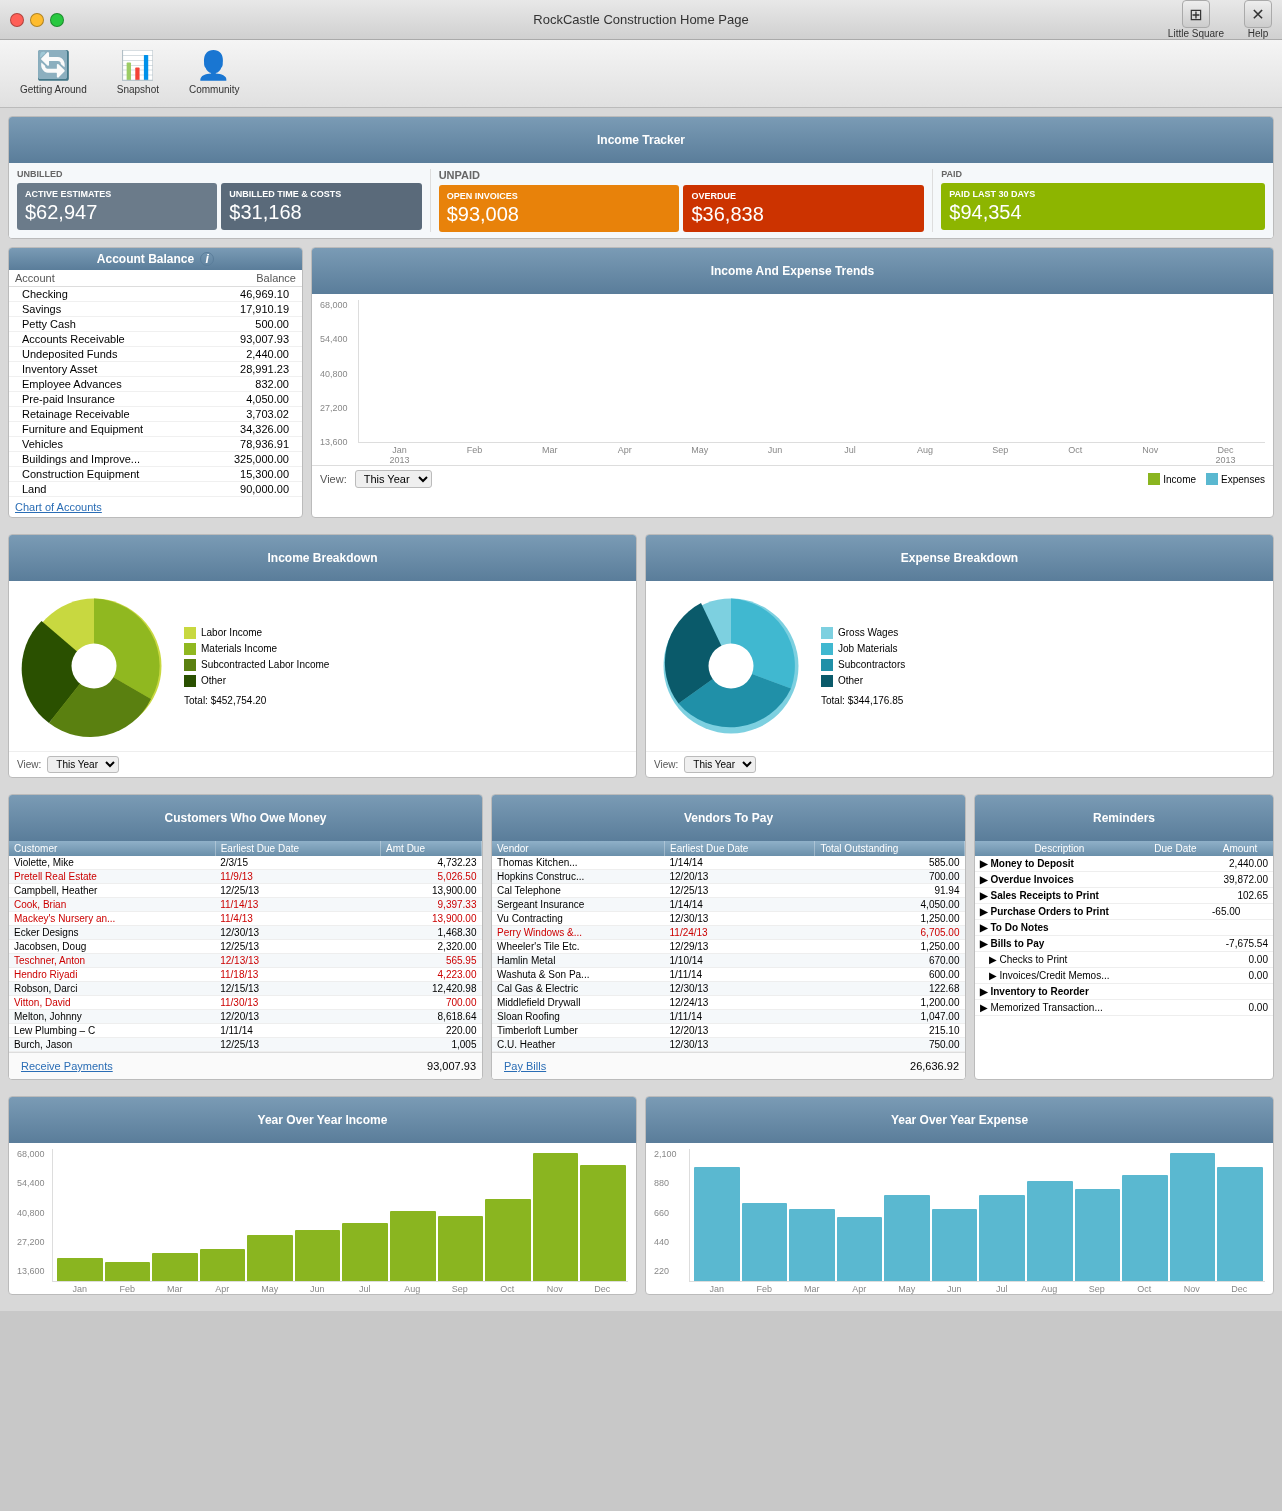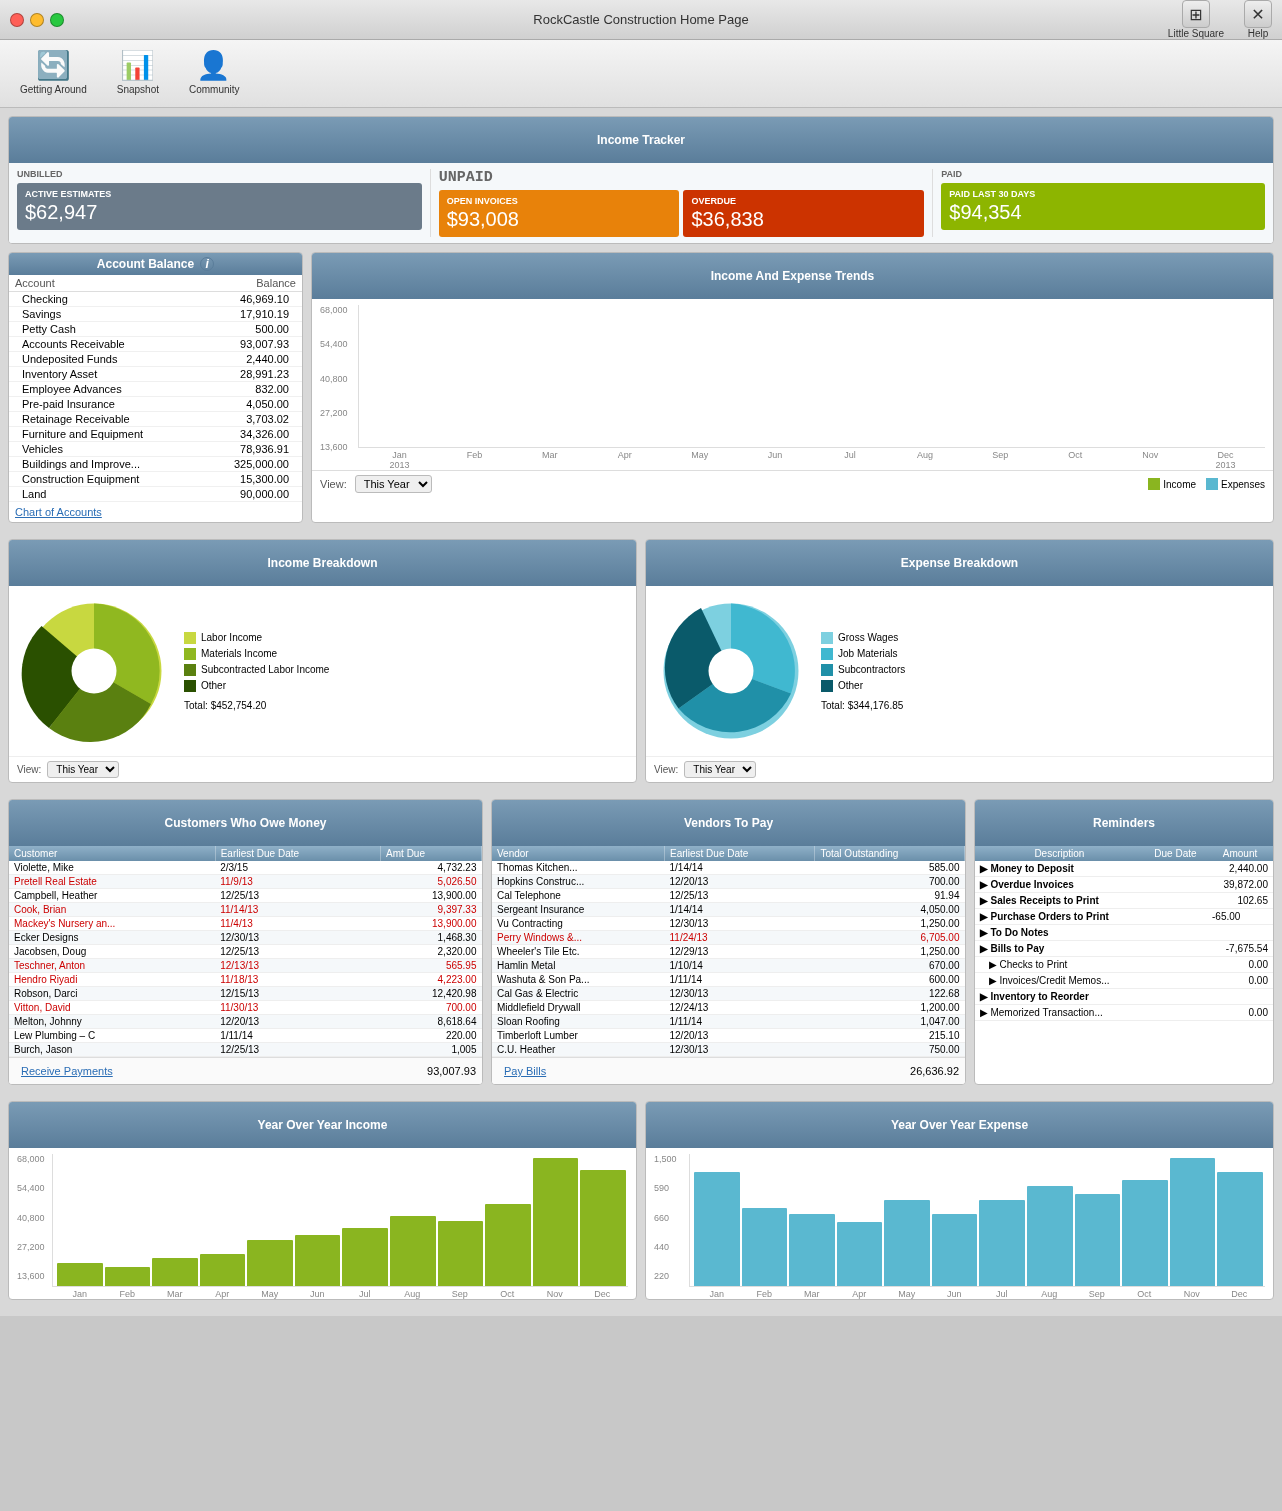--- a/index.html
+++ b/index.html
@@ -120,25 +120,29 @@
       <span>Income Tracker</span>
     </div>
     <div style="display:flex; padding: 6px 8px; gap: 8px; background: #f5f8fa;">
       <div style="flex:1;">
         <div style="font-size:9px; font-weight:700; color:#666; text-transform:uppercase; margin-bottom:4px;">UNBILLED</div>
         <div style="display:flex; gap:4px;">
           <div class="tracker-card card-gray" style="flex:1;">
             <div class="tracker-card-label">ACTIVE ESTIMATES</div>
             <div class="tracker-card-value">$62,947</div>
           </div>
+          <div class="tracker-card card-dark-gray" style="flex:1;">
+            <div class="tracker-card-label">UNBILLED TIME &amp; COSTS</div>
+            <div class="tracker-card-value">$31,168</div>
+          </div>
         </div>
       </div>
       <div style="width:1px; background:#ddd;"></div>
       <div style="flex:1.2;">
-        <div style="font-size:15px; font-weight:700; color:#666; text-transform:uppercase; margin-bottom:4px;font-family:Liberation Mono, monospace;">UNPAID</div>
+        <div style="font-size:11px; font-weight:700; color:#666; text-transform:uppercase; margin-bottom:4px;">UNPAID</div>
         <div style="display:flex; gap:4px;">
           <div class="tracker-card card-orange" style="flex:1;">
             <div class="tracker-card-label">OPEN INVOICES</div>
             <div class="tracker-card-value">$93,008</div>
           </div>
           <div class="tracker-card card-red" style="flex:1;">
             <div class="tracker-card-label">OVERDUE</div>
             <div class="tracker-card-value">$36,838</div>
           </div>
         </div>
@@ -720,22 +724,22 @@
       </div>
     </div>
 
     <div class="panel" style="flex:1;">
       <div class="panel-header">
         <span>Year Over Year Expense</span>
       </div>
       <div style="padding: 6px 8px 0; position:relative;">
         <div style="display:flex; height:145px;">
           <div style="width:35px; display:flex; flex-direction:column; justify-content:space-between; font-size:9px; color:#888; padding-bottom:18px;">
-            <span>1,500</span>
-            <span>590</span>
+            <span>2,100</span>
+            <span>880</span>
             <span>660</span>
             <span>440</span>
             <span>220</span>
           </div>
           <div style="flex:1; display:flex; flex-direction:column;">
             <div style="flex:1; display:flex; align-items:flex-end; gap:2px; border-left:1px solid #ddd; border-bottom:1px solid #ddd; padding: 4px 2px 0 4px;" id="yoy-expense-bars">
                 <div style="flex: 1 1 0%; background: rgb(90, 184, 208); border-radius: 1px 1px 0px 0px; height: 89%;"></div>
                 <div style="flex: 1 1 0%; background: rgb(90, 184, 208); border-radius: 1px 1px 0px 0px; height: 61%;"></div>
                 <div style="flex: 1 1 0%; background: rgb(90, 184, 208); border-radius: 1px 1px 0px 0px; height: 56%;"></div>
                 <div style="flex: 1 1 0%; background: rgb(90, 184, 208); border-radius: 1px 1px 0px 0px; height: 50%;"></div>

